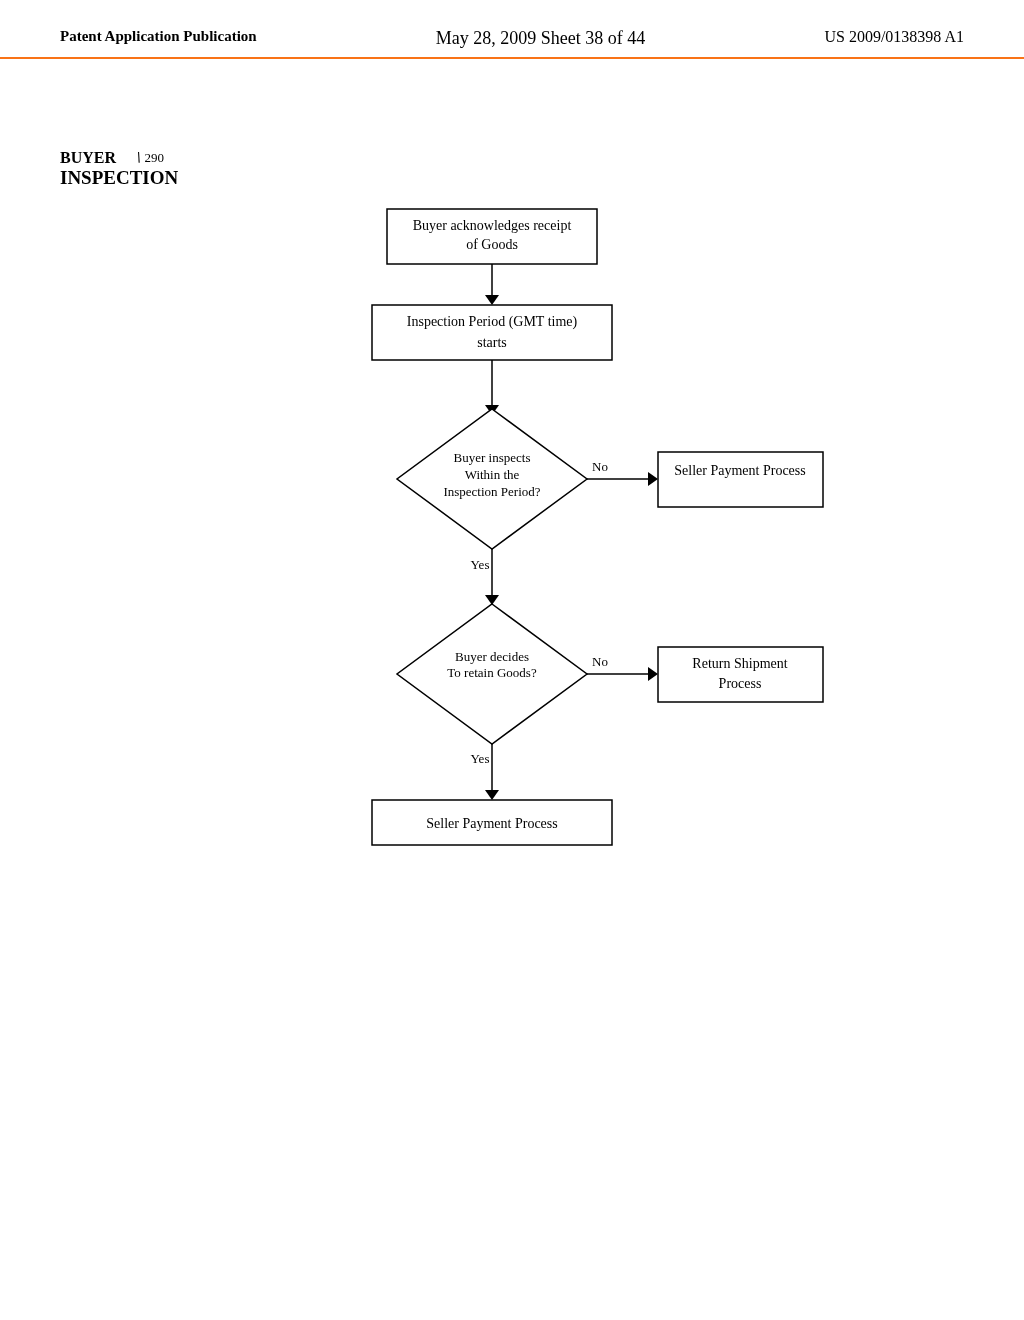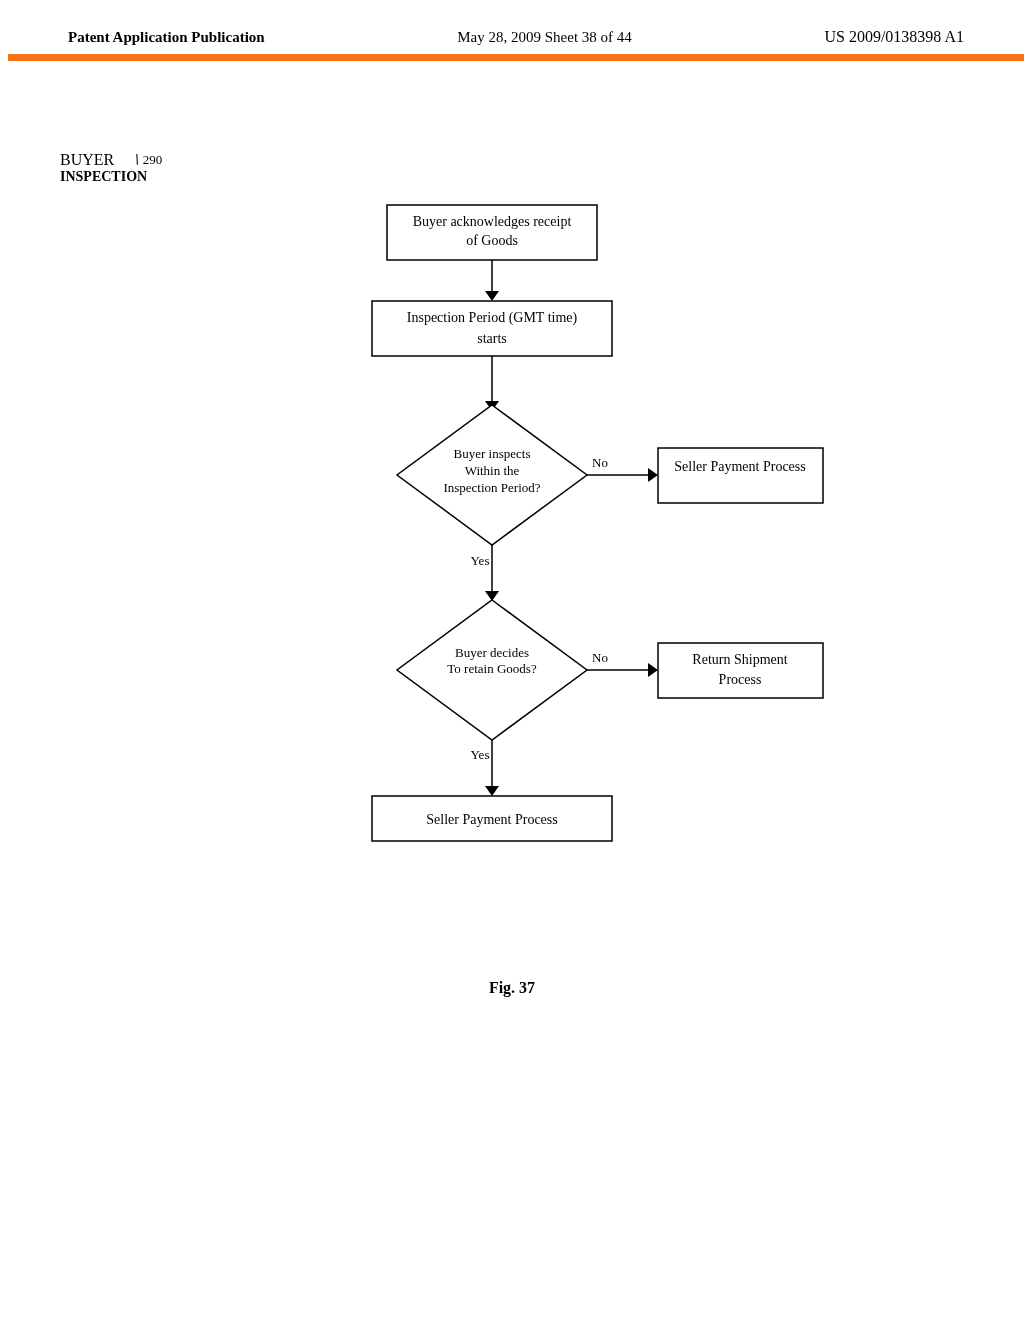--- a/index.html
+++ b/index.html
@@ -9,32 +9,31 @@
       width: 1024px;
       min-height: 1320px;
       position: relative;
       overflow-x: hidden;
     }
 
     
     .header {
       display: flex;
       justify-content: space-between;
-      align-items: flex-end;
+      align-items: flex-start;
       padding: 28px 60px 0 60px;
-      border-bottom: 7px solid #f97316;
+      border-bottom: 2px solid #f97316;
       padding-bottom: 8px;
-      margin-left: 8px;
     }
     .header-left {
       font-size: 15px;
       font-weight: bold;
     }
     .header-center {
-      font-size: 15px;
+      font-size: 18px;
     }
     .header-right {
       font-size: 16px;
     }
 
     
     .content {
       padding: 40px 60px;
       position: relative;
     }
@@ -67,27 +66,27 @@
   <span class="header-left">Patent Application Publication</span>
   <span class="header-center">May 28, 2009   Sheet 38 of 44</span>
   <span class="header-right">US 2009/0138398 A1</span>
 </div>
 
 <div class="content">
 
   <div style="display:flex; align-items:flex-start; margin-top:50px; margin-bottom:10px;">
     <div>
       <div style="display:flex; align-items:center;">
-        <span style="font-size:16px; font-weight:normal;">BUYER</span>
+        <span style="font-size:16px; font-weight:bold;">BUYER</span>
         <span style="font-size:13px; margin-left:17px;">
           <span style="font-style:italic;">∖</span>
           <span>290</span>
         </span>
       </div>
-      <div style="font-size:14px; font-weight:bold;">INSPECTION</div>
+      <div style="font-size:19px; font-weight:bold;">INSPECTION</div>
     </div>
   </div>
 
   <div class="diagram-wrapper">
     <svg class="flowchart-svg" viewBox="0 0 700 760">
 
       <rect x="225" y="10" width="210" height="55" fill="white" stroke="black" stroke-width="1.5"></rect>
       <text x="330" y="31" text-anchor="middle" font-family="Times New Roman,serif" font-size="14">Buyer acknowledges receipt</text>
       <text x="330" y="50" text-anchor="middle" font-family="Times New Roman,serif" font-size="14">of Goods</text>
 
@@ -134,15 +133,14 @@
 
       <line x1="330" y1="545" x2="330" y2="595" stroke="black" stroke-width="1.5"></line>
       <polygon points="323,591 337,591 330,601" fill="black"></polygon>
 
       <rect x="210" y="601" width="240" height="45" fill="white" stroke="black" stroke-width="1.5"></rect>
       <text x="330" y="629" text-anchor="middle" font-family="Times New Roman,serif" font-size="14">Seller Payment Process</text>
 
     </svg>
   </div>
 
-  <div class="fig-label" style="margin-top:20px;">Fig. 37</div>
 
 </div>
 
 </body></html>

